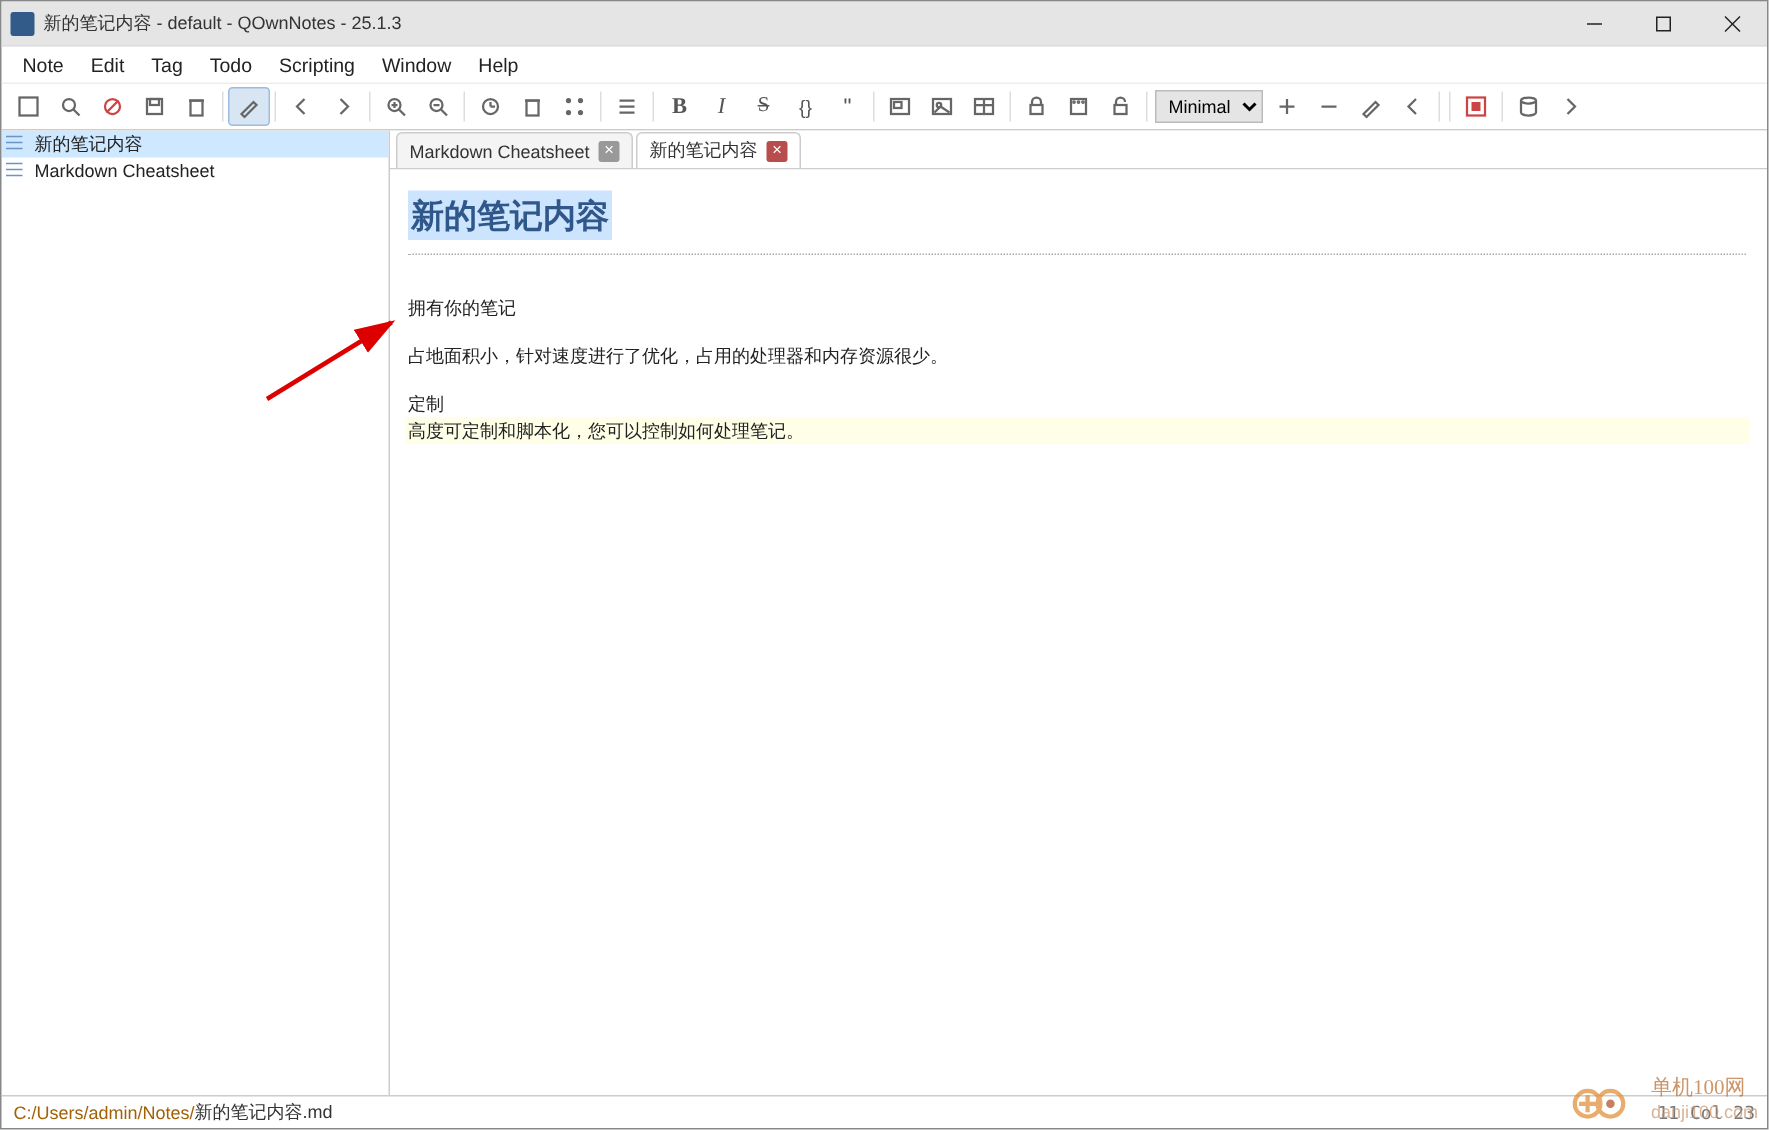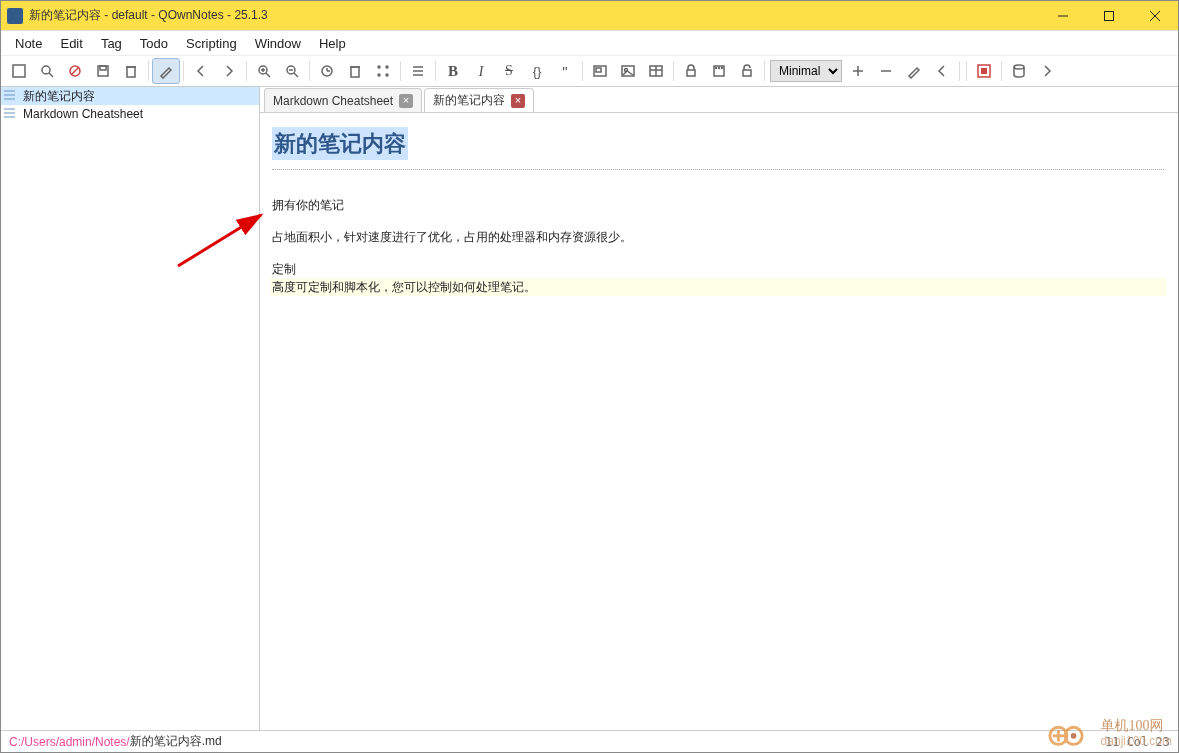--- a/index.html
+++ b/index.html
@@ -1,17 +1,17 @@
 <!DOCTYPE html>
 <html><head>
 <meta charset="utf-8">
 <style>
 * { margin: 0; padding: 0; box-sizing: border-box; font-family: "Segoe UI", "Microsoft YaHei", sans-serif; font-size: 12px; }
 body { width: 1179px; height: 753px; background: #fff; display: flex; flex-direction: column; border: 1px solid #888; overflow: hidden; position: relative; }
-.titlebar { height: 30px; display: flex; align-items: center; padding: 0 0 0 6px; border-bottom: 1px solid #ddd; background: #fde047; }
+.titlebar { height: 30px; display: flex; align-items: center; padding: 0 0 0 6px; border-bottom: 1px solid #ddd; background: #e5e5e5; }
 .titlebar .app-icon { width: 16px; height: 16px; background: #335b8a; margin-right: 6px; border-radius: 2px; }
 .titlebar .title { color: #333; font-size: 12px; flex: 1; }
 .window-controls { display: flex; height: 100%; }
 .window-controls div { width: 46px; display: flex; align-items: center; justify-content: center; }
 .menubar { height: 24px; display: flex; align-items: center; padding: 0 6px; gap: 2px; }
 .menubar span { padding: 2px 8px; font-size: 13px; color: #222; cursor: default; }
 .toolbar { height: 32px; display: flex; align-items: center; padding: 2px 4px; border-top: 1px solid #eee; border-bottom: 1px solid #ccc; gap: 0; }
 .tbtn { width: 28px; height: 26px; display: flex; align-items: center; justify-content: center; color: #555; border-radius: 3px; cursor: default; }
 .tbtn svg { width: 16px; height: 16px; stroke: #666; fill: none; stroke-width: 1.5; }
 .tbtn.active { background: #d8e6f3; border: 1px solid #9bbce0; }
@@ -34,21 +34,21 @@
 .tab .close { width: 14px; height: 14px; display: flex; align-items: center; justify-content: center; background: #b84d4d; color: #fff; border-radius: 2px; font-size: 11px; line-height: 1; }
 .tab .close.grey { background: #999; }
 .editor { flex: 1; position: relative; overflow: hidden; background: #fff; }
 .doc { position: absolute; left: 12px; right: 14px; top: 14px; font-family: "Consolas","Microsoft YaHei",monospace; font-size: 13px; line-height: 1.5; color: #222; }
 .doc h1 { font-size: 22px; color: #30578a; font-family: "Microsoft YaHei"; background: #cde4ff; display: inline-block; padding: 0 2px; margin-bottom: 2px; }
 .doc .hr { color: #888; letter-spacing: 0; font-size: 12px; border-bottom: 1px dotted #aaa; width: 100%; height: 8px; margin-bottom: 26px; }
 .doc p { margin-bottom: 0; }
 .doc .gap { height: 14px; }
 .doc .cursor-line { background: #feffe6; padding: 0 2px; margin: 0 -2px; }
 .statusbar { height: 22px; border-top: 1px solid #ccc; display: flex; align-items: center; padding: 0 8px; font-family: "Consolas",monospace; font-size: 12px; color: #333; }
-.statusbar .path-fixed { color: #ec4899; }
+.statusbar .path-fixed { color: #a16207; }
 .statusbar .path-file { font-weight: normal; }
 .statusbar .spacer { flex: 1; }
 .statusbar .pos { color: #777; font-family: "Consolas",monospace; }
 .arrow { position: absolute; left: 172px; top: 190px; pointer-events: none; z-index: 5; }
 .watermark { position: absolute; right: 6px; bottom: 4px; display: flex; align-items: center; gap: 16px; opacity: 0.7; pointer-events: none; }
 .watermark .logo { width: 38px; height: 30px; }
 .watermark .wm-text { font-size: 14px; color: #b86a2b; font-family: "Microsoft YaHei"; line-height: 1.1; }
 .watermark .wm-sub { font-size: 12px; color: #c99368; }
 </style>
 </head>

